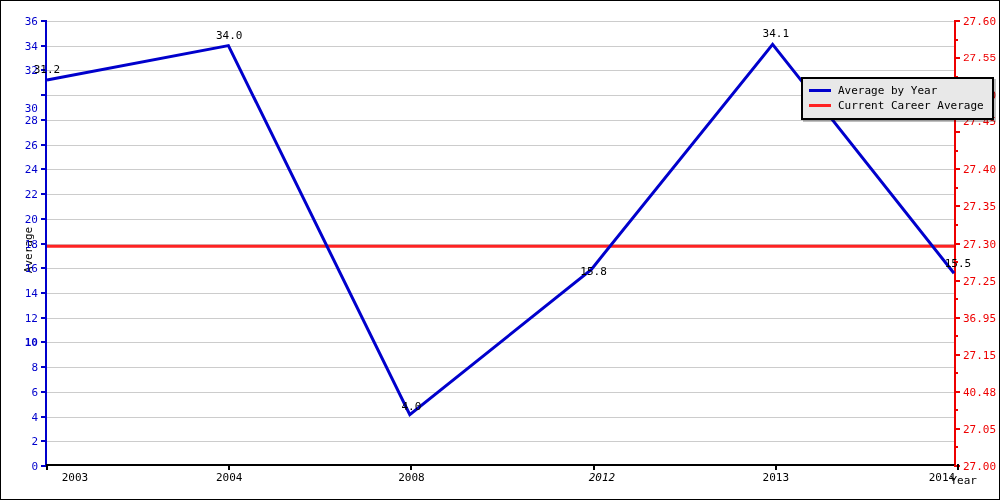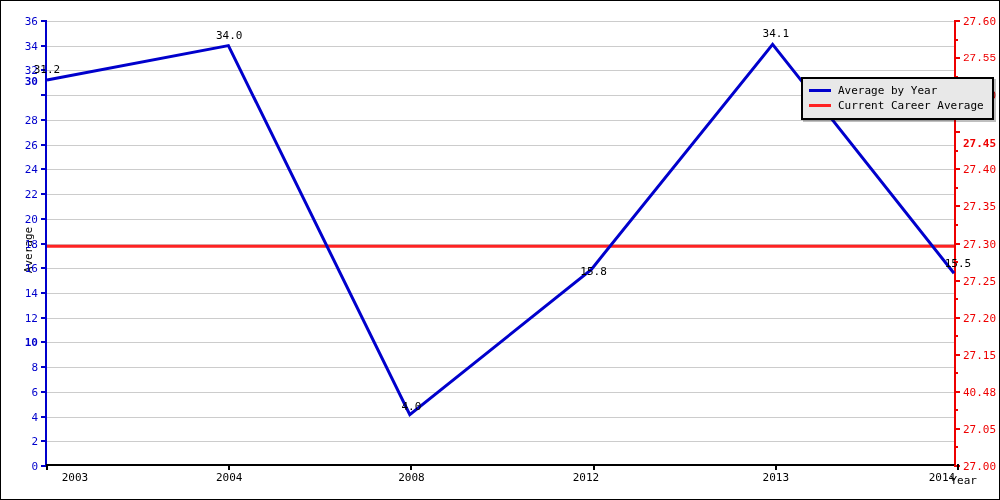--- a/index.html
+++ b/index.html
@@ -215,21 +215,21 @@
         <div class="ylabel-left" style="top: 197.778px;">20</div>
         <div class="tick-left" style="top: 172.056px;"></div>
         <div class="ylabel-left" style="top: 173.056px;">22</div>
         <div class="tick-left" style="top: 147.333px;"></div>
         <div class="ylabel-left" style="top: 148.333px;">24</div>
         <div class="tick-left" style="top: 122.611px;"></div>
         <div class="ylabel-left" style="top: 123.611px;">26</div>
         <div class="tick-left" style="top: 97.8889px;"></div>
         <div class="ylabel-left" style="top: 98.8889px;">28</div>
         <div class="tick-left" style="top: 73.1667px;"></div>
-        <div class="ylabel-left" style="top: 60px; font-weight: bold;">30</div>
+        <div class="ylabel-left" style="top: 87px;">30</div>
         <div class="tick-left" style="top: 48.4444px;"></div>
         <div class="ylabel-left" style="top: 49.4444px;">32</div>
         <div class="tick-left" style="top: 23.7222px;"></div>
         <div class="ylabel-left" style="top: 24.7222px;">34</div>
         <div class="tick-left" style="top: -1px;"></div>
         <div class="ylabel-left" style="top: 0px;">36</div>
       </div>
     <div id="right-ticks">
         <div class="tick-right" style="top: 444px;"></div>
         <div class="ylabel-right" style="top: 445px;">27.00</div>
@@ -237,55 +237,55 @@
         <div class="tick-right" style="top: 406.917px;"></div>
         <div class="ylabel-right" style="top: 407.917px;">27.05</div>
         <div class="tick-right" style="top: 388.375px; width: 4px; right: -4px;"></div>
         <div class="tick-right" style="top: 369.833px;"></div>
         <div class="ylabel-right" style="top: 370.833px;">40.48</div>
         <div class="tick-right" style="top: 351.292px; width: 4px; right: -4px;"></div>
         <div class="tick-right" style="top: 332.75px;"></div>
         <div class="ylabel-right" style="top: 333.75px;">27.15</div>
         <div class="tick-right" style="top: 314.208px; width: 4px; right: -4px;"></div>
         <div class="tick-right" style="top: 295.667px;"></div>
-        <div class="ylabel-right" style="top: 296.667px;">27.20</div>
+        <div class="ylabel-right" style="top: 296.667px;">36.95</div>
         <div class="tick-right" style="top: 277.125px; width: 4px; right: -4px;"></div>
         <div class="tick-right" style="top: 258.583px;"></div>
         <div class="ylabel-right" style="top: 259.583px;">27.25</div>
         <div class="tick-right" style="top: 240.042px; width: 4px; right: -4px;"></div>
         <div class="tick-right" style="top: 221.5px;"></div>
         <div class="ylabel-right" style="top: 222.5px; text-align: right;">27.30</div>
         <div class="tick-right" style="top: 202.958px; width: 4px; right: -4px;"></div>
         <div class="tick-right" style="top: 184.417px;"></div>
         <div class="ylabel-right" style="top: 185.417px;">27.35</div>
         <div class="tick-right" style="top: 165.875px; width: 4px; right: -4px;"></div>
         <div class="tick-right" style="top: 147.333px;"></div>
         <div class="ylabel-right" style="top: 148.333px;">27.40</div>
         <div class="tick-right" style="top: 128.792px; width: 4px; right: -4px;"></div>
         <div class="tick-right" style="top: 110.25px;"></div>
-        <div class="ylabel-right" style="top: 122px; font-weight: bold;">27.45</div>
+        <div class="ylabel-right" style="top: 100px;">27.45</div>
         <div class="tick-right" style="top: 91.7083px; width: 4px; right: -4px;"></div>
         <div class="tick-right" style="top: 73.1667px;"></div>
         <div class="ylabel-right" style="top: 74.1667px;">27.50</div>
         <div class="tick-right" style="top: 54.625px; width: 4px; right: -4px;"></div>
         <div class="tick-right" style="top: 36.0833px;"></div>
         <div class="ylabel-right" style="top: 37.0833px; font-family: Liberation Mono, monospace;">27.55</div>
         <div class="tick-right" style="top: 17.5417px; width: 4px; right: -4px;"></div>
         <div class="tick-right" style="top: -1px;"></div>
         <div class="ylabel-right" style="top: 0px;">27.60</div>
       </div>
     <div id="bottom-ticks">
         <div class="tick-bottom" style="left: -1px;"></div>
         <div class="xlabel" style="left: 28px;">2003</div>
         <div class="tick-bottom" style="left: 181.2px;"></div>
         <div class="xlabel" style="left: 182.2px;">2004</div>
         <div class="tick-bottom" style="left: 363.4px;"></div>
         <div class="xlabel" style="left: 364.4px;">2008</div>
         <div class="tick-bottom" style="left: 545.6px;"></div>
-        <div class="xlabel" style="left: 539px;">2012</div>
+        <div class="xlabel" style="left: 555px; font-style: italic;">2012</div>
         <div class="tick-bottom" style="left: 727.8px;"></div>
         <div class="xlabel" style="left: 728.8px;">2013</div>
         <div class="tick-bottom" style="left: 910px;"></div>
         <div class="xlabel" style="left: 895px;">2014</div>
       </div>
 
     <svg id="series-svg" viewBox="0 0 911 445" preserveAspectRatio="none">
       <polyline id="career-line" fill="none" stroke-width="3" vector-effect="non-scaling-stroke" points="0,226.20833333333334 911,226.20833333333334" stroke="#ff2222"></polyline>
       <polyline id="average-line" fill="none" stroke-width="3" vector-effect="non-scaling-stroke" points="0,59.333333333333314 182.20000000000002,24.72222222222223 364.40000000000003,395.55555555555554 546.6,249.69444444444446 728.8000000000001,23.486111111111086 911,253.40277777777777" stroke="#0000cc"></polyline>
     </svg>

